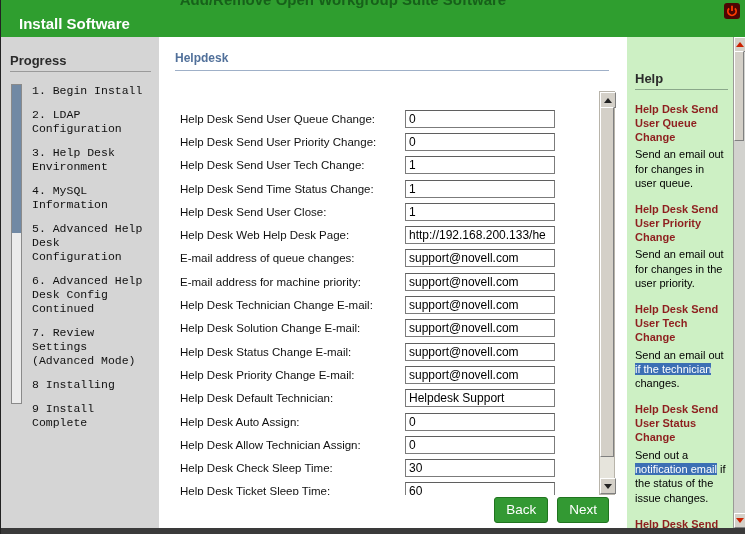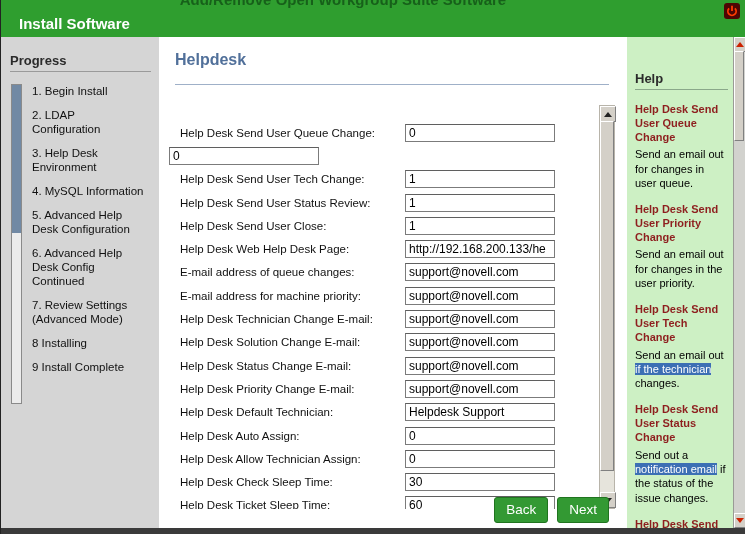--- a/index.html
+++ b/index.html
@@ -24,30 +24,30 @@
     position:absolute; top:3px; right:5px; width:16px; height:16px;
     background:#4d0603; border-radius:3px; display:flex;
     align-items:center; justify-content:center; cursor:pointer;
   }
   
   .content { display:flex; height:491px; }
   
   .progress-panel { width:158px; background:#d5d5d5; box-sizing:border-box; padding:10px 8px 0 9px; }
   .panel-heading { font-size:13px; font-weight:bold; color:#2b2b2b; margin:6px 0 3px; }
   .panel-rule { height:1px; background:#9a9a9a; margin-bottom:10px; }
-  .progress-body { display:flex; }
+  .progress-body { display:flex;font-family:Liberation Mono, monospace; }
   .pbar { width:9px; border:1px solid #8a8a8a; background:#ececec; height:318px; margin:2px 0 0 1px; flex:none; }
   .pbar-fill { width:100%; height:148px; background:var(--progress-fill,#7189a4); }
   .steps { list-style:none; margin:0; padding:2px 0 0 10px; font-size:11.5px; color:#111; width:114px; }
   .steps li { margin-bottom:10px; line-height:1.22; }
   
   .main-panel { flex:1; background:#fff; position:relative; box-sizing:border-box; padding:8px 0 0 10px; }
   .main-title {
-    font-size:16px; font-weight:bold; color:var(--main-title,#51709a);
-    margin:6px 18px 0 6px; padding-bottom:15px; border-bottom:1px solid #9fb0c8;
+    font-size:12px; font-weight:bold; color:var(--main-title,#51709a);
+    margin:6px 18px 0 6px; padding-bottom:5px; border-bottom:1px solid #9fb0c8;
   }
   .form-wrap { display:flex; margin-top:20px; height:404px; overflow:hidden;gap:29px; }
   .rows { flex:1; padding-top:16px; overflow:hidden; }
   .row { display:flex; align-items:center; height:23.3px; }
   .flabel { width:236px; padding-left:11px; font-size:11.5px; color:#111; box-sizing:border-box; }
   .finput {
     width:150px; height:18px; border:1px solid #7b7b7b; border-top-color:#5f5f5f;
     font-size:12px; font-family:inherit; padding:0 3px; color:#000; background:#fff; box-sizing:border-box;
   }
   
@@ -122,28 +122,29 @@
     <section class="main-panel">
       <h2 class="main-title">Helpdesk</h2>
 
       <div class="form-wrap">
         <div class="rows">
           <div class="row">
               <label class="flabel">Help Desk Send User Queue Change:</label>
               <input class="finput" value="0" style="">
             </div>
           <div class="row">
+              <label class="flabel">Help Desk Send User Priority Change:</label>
               <input class="finput" value="0" style="">
             </div>
           <div class="row">
               <label class="flabel">Help Desk Send User Tech Change:</label>
               <input class="finput" value="1" style="">
             </div>
           <div class="row">
-              <label class="flabel">Help Desk Send User Status Review:</label>
+              <label class="flabel">Help Desk Send Time Status Change:</label>
               <input class="finput" value="1" style="">
             </div>
           <div class="row">
               <label class="flabel">Help Desk Send User Close:</label>
               <input class="finput" value="1" style="">
             </div>
           <div class="row">
               <label class="flabel">Help Desk Web Help Desk Page:</label>
               <input class="finput" value="http://192.168.200.133/he" style="">
             </div>

